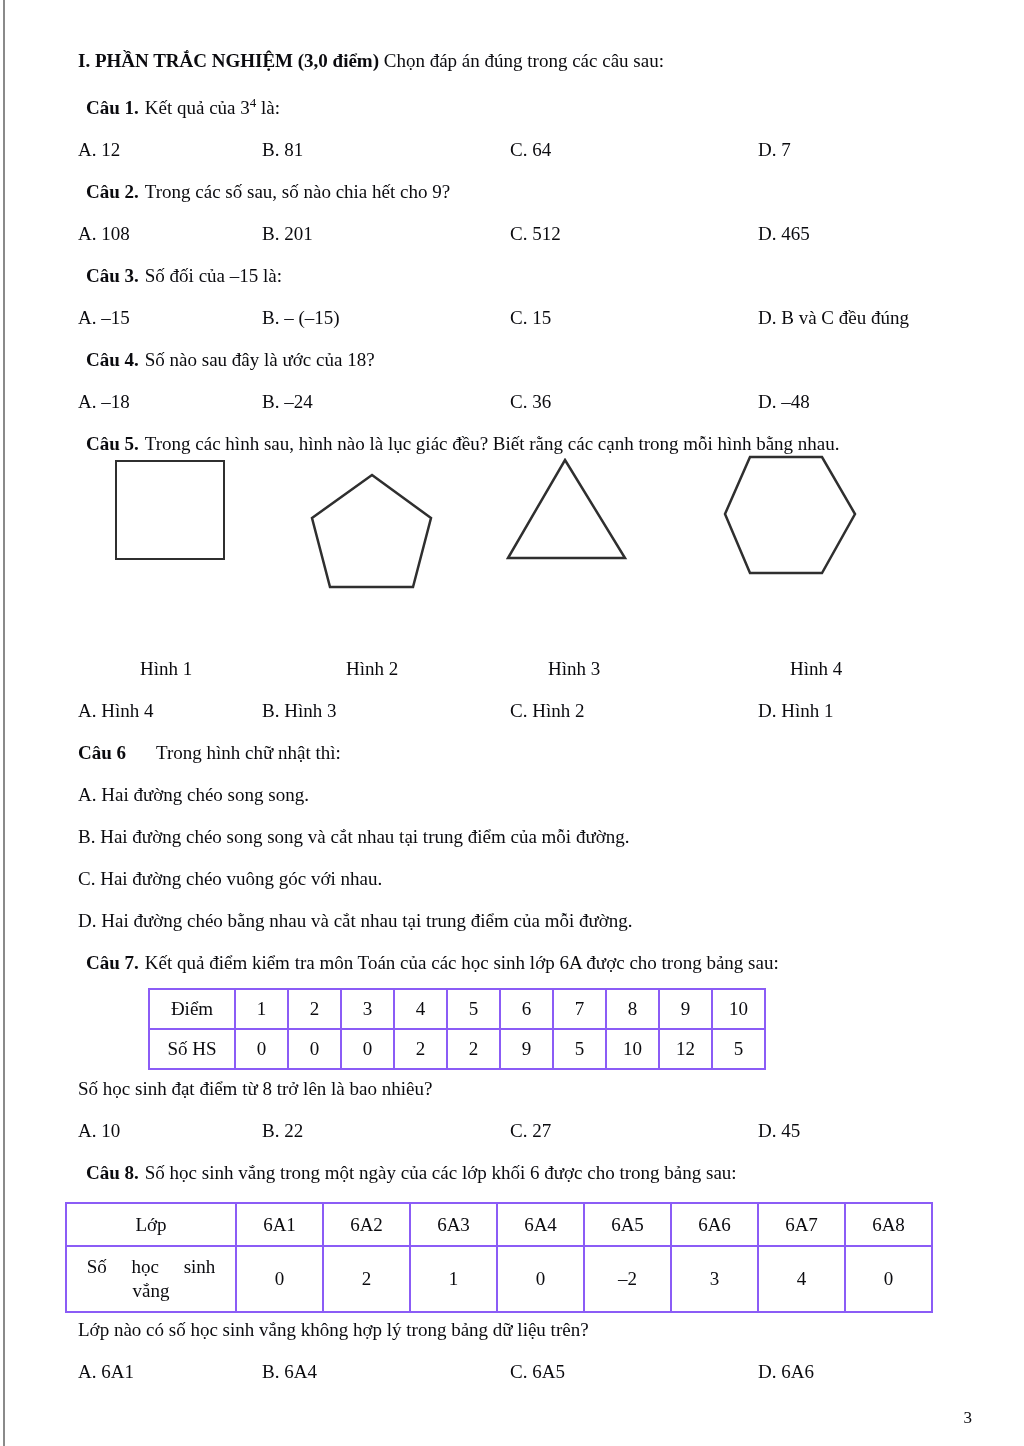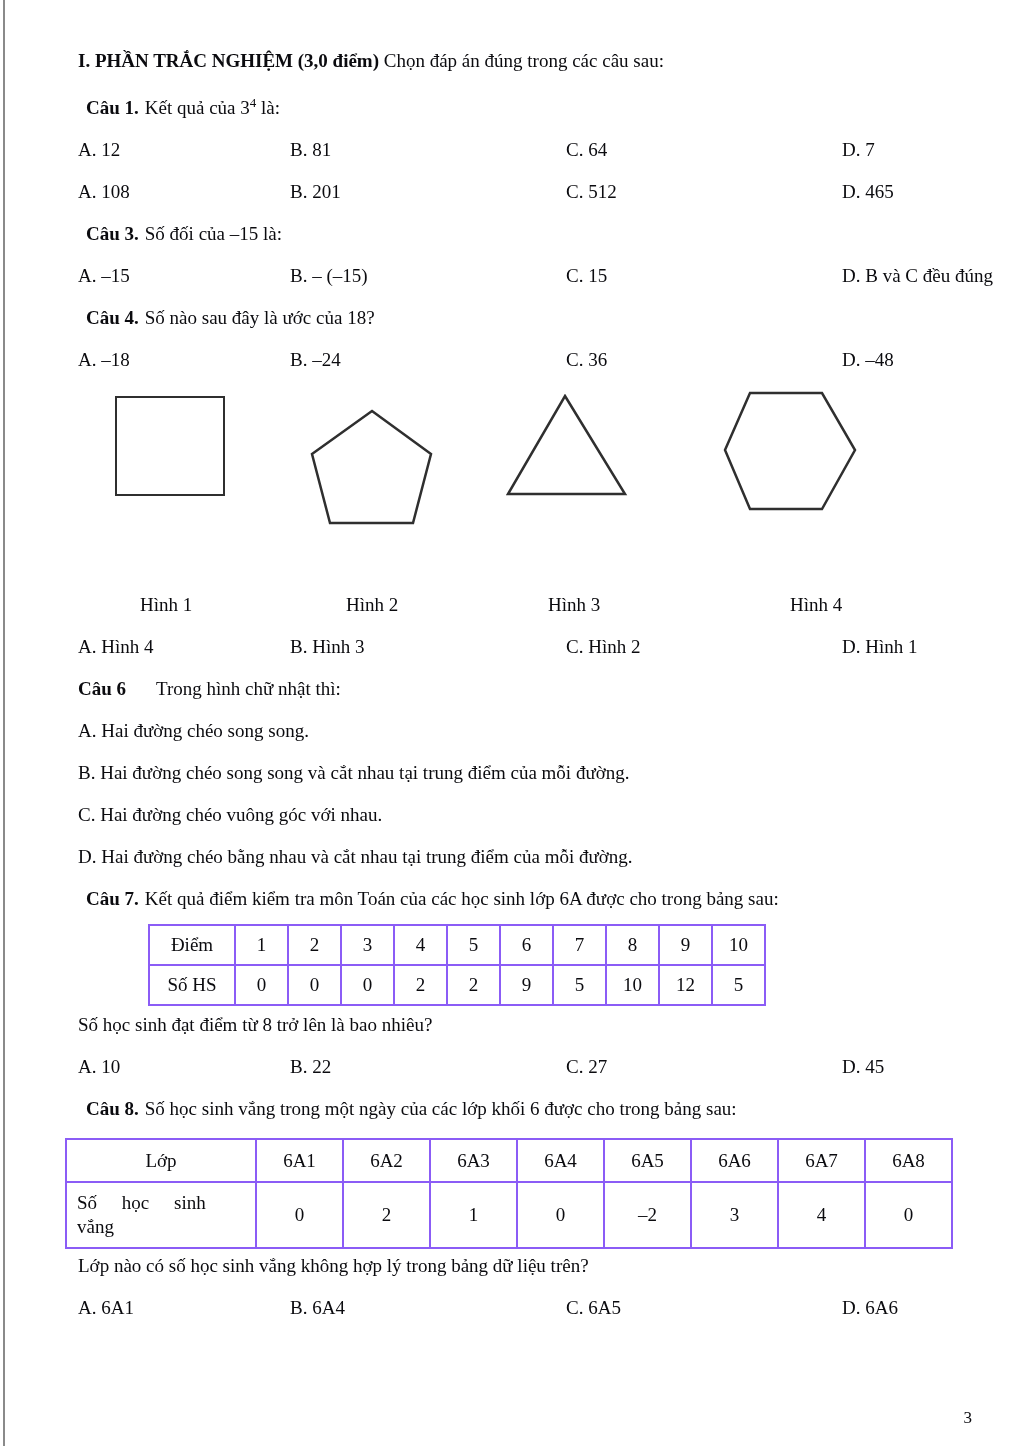--- a/index.html
+++ b/index.html
@@ -19,21 +19,21 @@
   .mt8  { margin-top:8px; }
   .mt6  { margin-top:6px; }
   .qlabel { font-weight:bold; margin-right:6px;margin-left:8px; }
   .qlabel-wide { font-weight:bold; margin-right:30px; }
   .bold { font-weight:bold; }
   sup { font-size:13px; }
 
   .options {
     display:grid;
     grid-template-columns:184px 248px 248px 1fr;
-    line-height:22px; margin:0 0 20px 0;gap:28px;
+    line-height:22px; margin:0 0 20px 0;
   }
   .options span { white-space:nowrap; }
 
   .shapes { position:relative; height:203px; }
   .shape { position:absolute; }
   .sq { left:37px; top:5px; width:106px; height:96px; border:2px solid #2f2f2f; }
   svg polygon { fill:none; stroke:#2f2f2f; stroke-width:2.5; }
 
   .fig-labels { position:relative; height:22px; margin:0 0 20px 0; line-height:22px;text-decoration:underline; }
   .fig-labels span { position:absolute; white-space:nowrap; }
@@ -43,21 +43,21 @@
   td { border:2px solid #8b5cf6; text-align:center; vertical-align:middle; padding:0; font-size:19px; }
 
   .t7 { margin:0 0 0 70px; }
   .t7 td { width:51px; height:38px; }
   .t7 td:first-child { width:84px; }
 
   .t8 { margin-left:-13px; }
   .t8 td { width:85px;text-align:center; }
   .t8 .r1 td { height:41px; }
   .t8 .r2 td { height:64px; }
-  .t8 .corner2 { text-align:left; padding:0 10px; }
+  .t8 .corner2 { text-align:center; padding:0 0; }
   .t8 .corner2 .jl { word-spacing:20px; line-height:24px; }
   .t8 .corner2 .jl2 { line-height:24px; }
 
   .pagenum { position:absolute; right:52px; top:1408px; font-size:17px; line-height:20px; }
 </style>
 </head>
 <body>
 
 <div class="edge-line"></div>
 
@@ -66,20 +66,21 @@
   <p class="line"><span class="bold">I. PHẦN TRẮC NGHIỆM (3,0 điểm)</span> <span>Chọn đáp án đúng trong các câu sau:</span></p>
 
   <p class="line"><span class="qlabel">Câu 1.</span><span>Kết quả của 3</span><sup>4</sup><span> là:</span></p>
   <div class="options">
     <span>A. 12</span>
     <span>B. 81</span>
     <span>C. 64</span>
     <span>D. 7</span>
   </div>
 
+  <p class="line"><span class="qlabel">Câu 2.</span><span>Trong các số sau, số nào chia hết cho 9?</span></p>
   <div class="options">
     <span>A. 108</span>
     <span>B. 201</span>
     <span>C. 512</span>
     <span>D. 465</span>
   </div>
 
   <p class="line"><span class="qlabel">Câu 3.</span><span>Số đối của –15 là:</span></p>
   <div class="options">
     <span>A. –15</span>
@@ -89,20 +90,21 @@
   </div>
 
   <p class="line"><span class="qlabel">Câu 4.</span><span>Số nào sau đây là ước của 18?</span></p>
   <div class="options">
     <span>A. –18</span>
     <span>B. –24</span>
     <span>C. 36</span>
     <span>D. –48</span>
   </div>
 
+  <p class="line mb0"><span class="qlabel">Câu 5.</span><span>Trong các hình sau, hình nào là lục giác đều? Biết rằng các cạnh trong mỗi hình bằng nhau.</span></p>
 
   <div class="shapes">
     <div class="shape sq"></div>
     <svg class="shape" style="left:232px; top:18px;" width="123" height="116" viewBox="0 0 123 116">
       <polygon points="62,2 121,45 103,114 20,114 2,45"></polygon>
     </svg>
     <svg class="shape" style="left:427px; top:3px;" width="123" height="102" viewBox="0 0 123 102">
       <polygon points="60,2 120,100 3,100"></polygon>
     </svg>
     <svg class="shape" style="left:645px; top:0;" width="134" height="120" viewBox="0 0 134 120">

